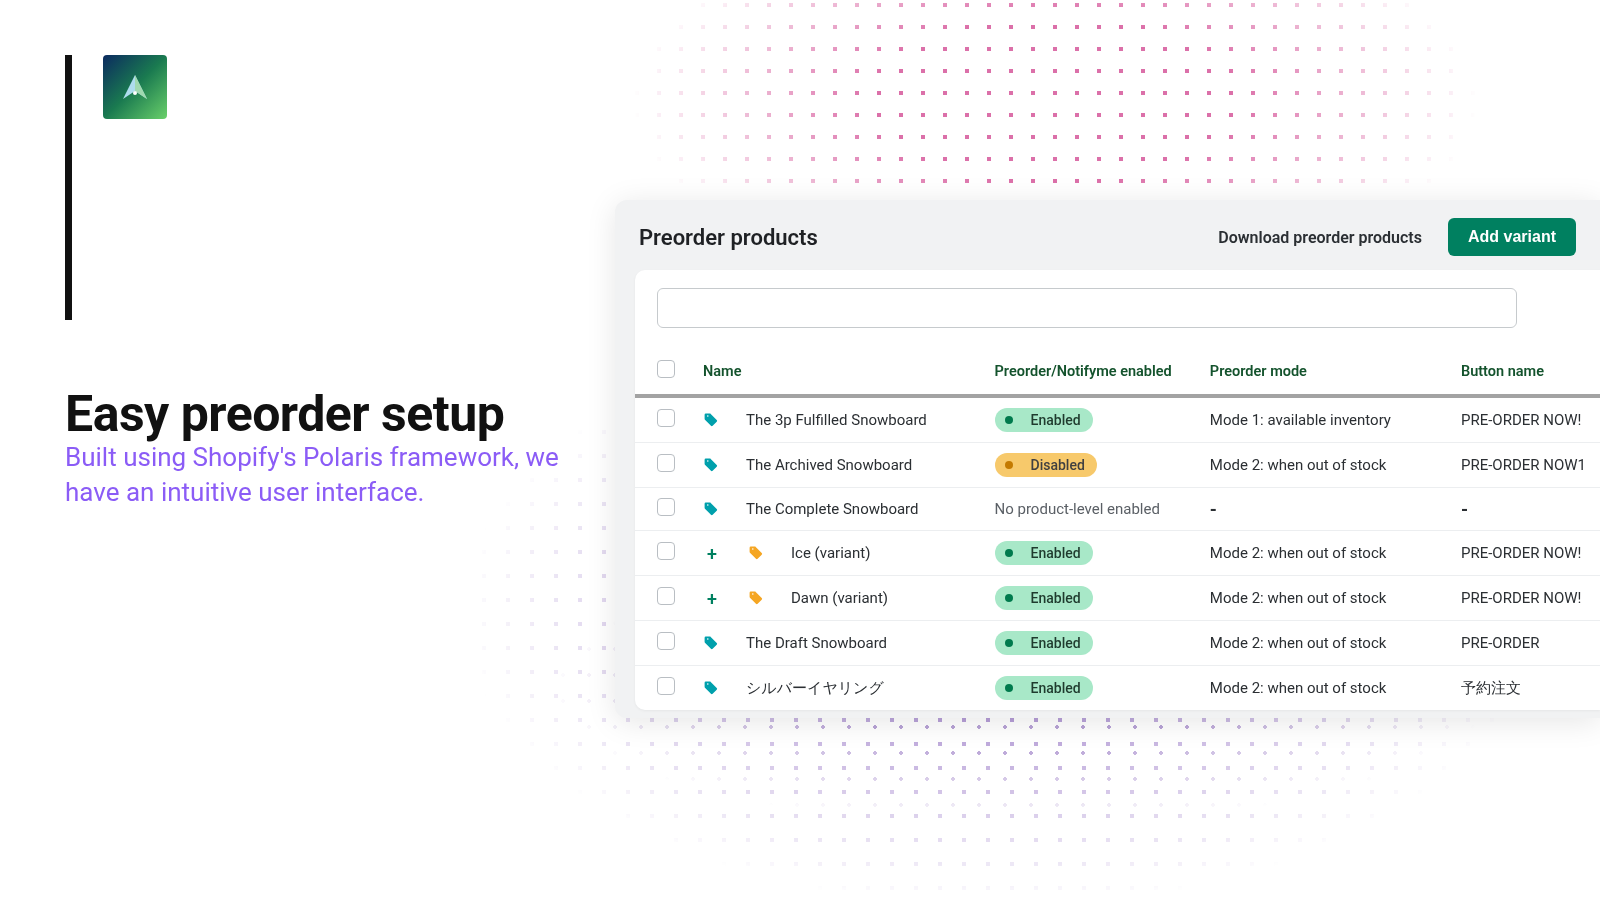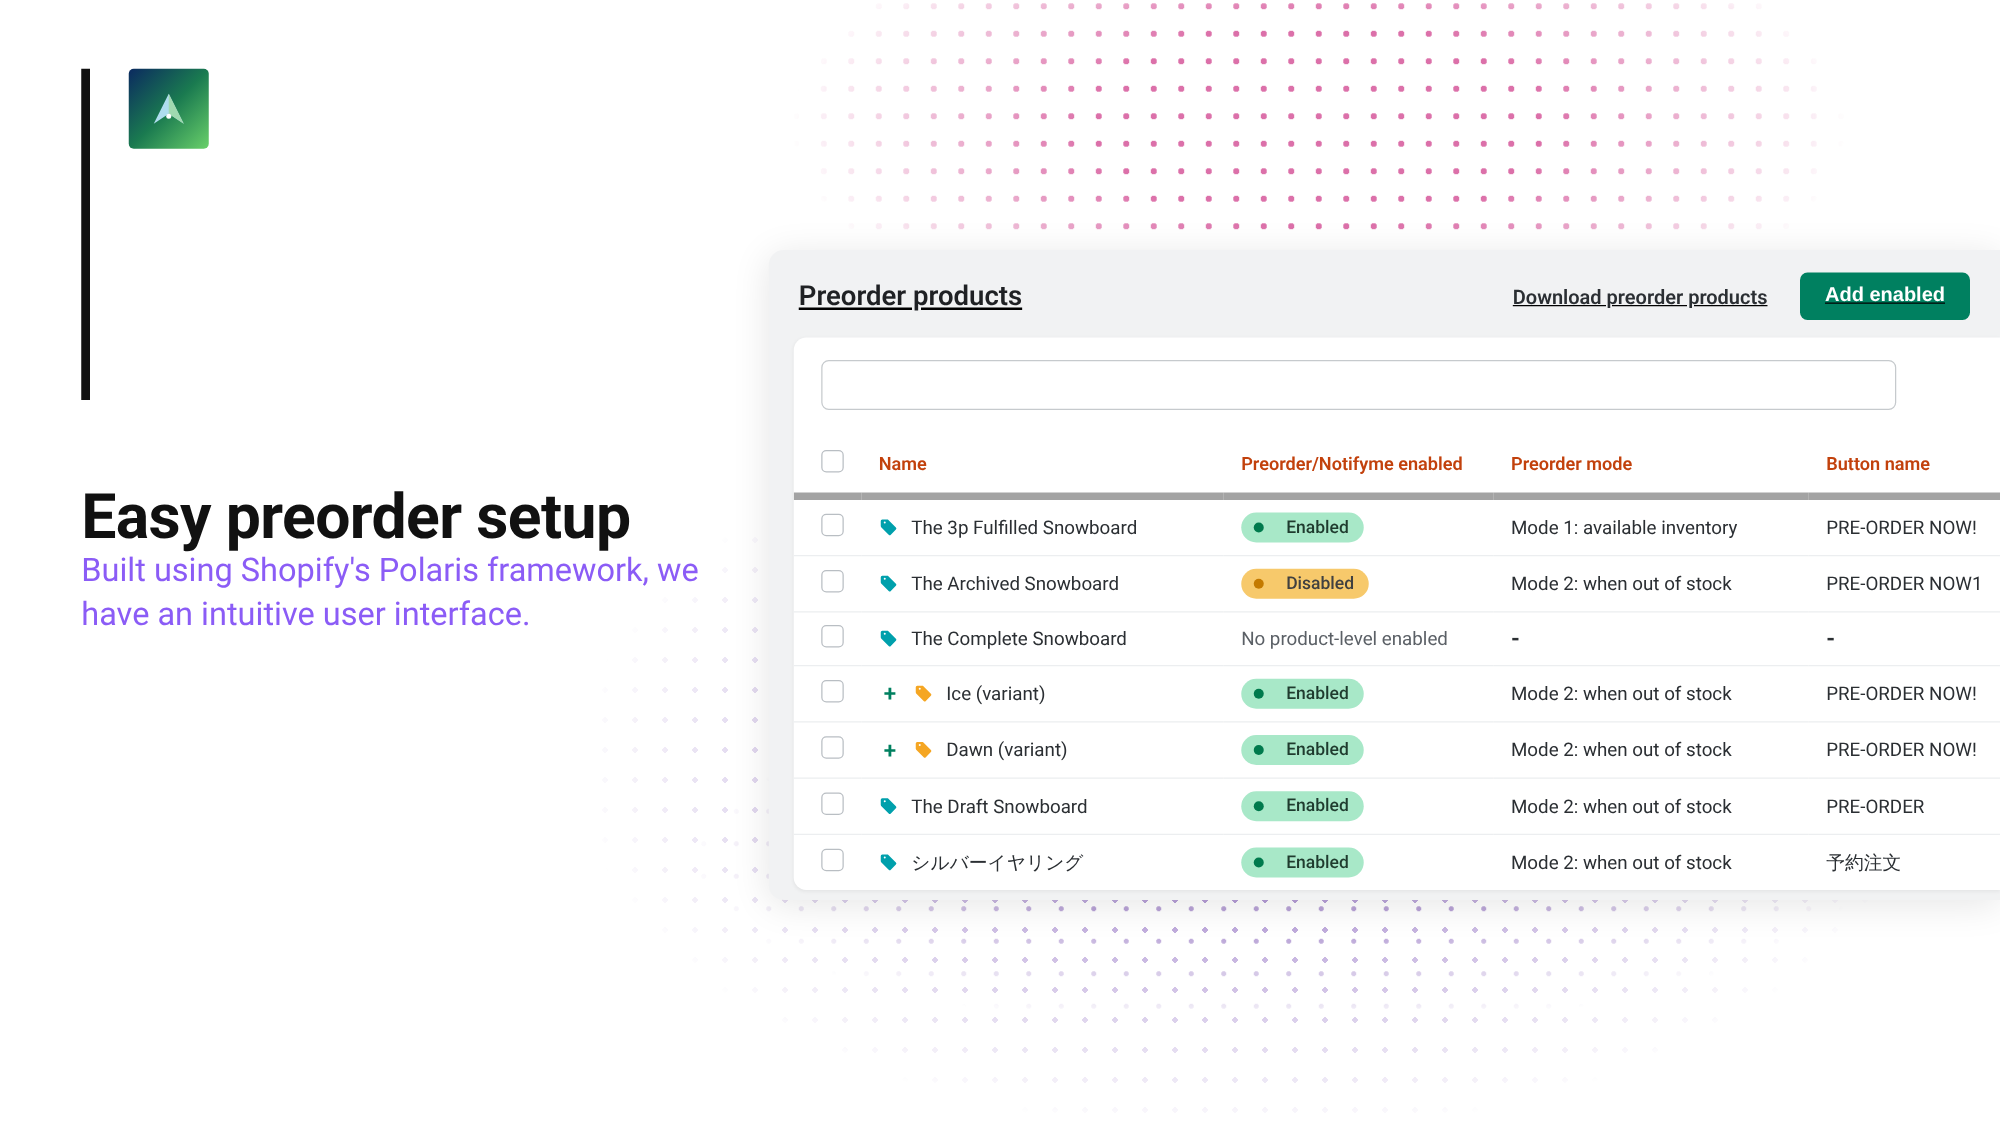--- a/index.html
+++ b/index.html
@@ -105,21 +105,20 @@
     border-radius: 12px 0 0 12px;
     box-shadow: 0 4px 30px rgba(0,0,0,0.10);
     z-index: 3;
     padding-bottom: 8px;
     min-height: 470px;
   }
   .panel-header {
     display: flex;
     align-items: center;
     padding: 18px 24px 14px 24px;
-    text-decoration: underline;
   }
   .panel-title {
     font-size: 22px;
     font-weight: 600;
     color: #1f2124;
     flex: 1;
   }
   .download-link {
     font-size: 16px;
     font-weight: 600;
@@ -161,23 +160,23 @@
   }
 
   table {
     width: 100%;
     border-collapse: collapse;
   }
   thead th {
     text-align: left;
     font-size: 14.5px;
     font-weight: 600;
-    color: #c2410c;
+    color: #14532d;
     padding: 10px 14px 12px 14px;
-    border-bottom: 6px solid #a3a3a3;
+    border-bottom: 4px solid #a3a3a3;
     background: #fff;
   }
   tbody td {
     font-size: 15px;
     color: #2b2f33;
     padding: 10px 14px;
     border-bottom: 1px solid #eceef0;
     vertical-align: middle;
     white-space: nowrap;
   }
@@ -191,21 +190,21 @@
 
   .chk {
     width: 18px; height: 18px;
     border: 1.5px solid #b9bec3;
     border-radius: 4px;
     display: inline-block;
     background: #fff;
     cursor: pointer;
   }
 
-  .name-cell { display: flex; align-items: center; gap: 10px; }
+  .name-cell { display: flex; align-items: center; gap: 27px; }
   .indent { width: 18px; display: inline-block; text-align:center; color:#008060; font-weight:600; font-size:18px; }
   .tag-icon { color: #00a0ac; display:inline-flex; }
   .tag-icon.amber { color: #f5a623; }
   .tag-icon svg { width: 16px; height: 16px; }
 
   .badge {
     display: inline-flex;
     align-items: center;
     gap: 18px;
     border-radius: 14px;
@@ -241,21 +240,21 @@
     </svg>
   </div>
   <h1 class="headline">Easy preorder setup</h1>
   <p class="subtext">Built using Shopify's Polaris framework, we have an intuitive user interface.</p>
 </div>
 
 <div class="app-panel">
   <div class="panel-header">
     <div class="panel-title">Preorder products</div>
     <div class="download-link">Download preorder products</div>
-    <button class="btn-primary">Add enabled</button>
+    <button class="btn-primary">Add variant</button>
   </div>
 
   <div class="card">
     <div class="search-wrap">
       <input class="search-input" type="text" placeholder="" style="">
     </div>
 
     <table>
       <thead>
         <tr>

